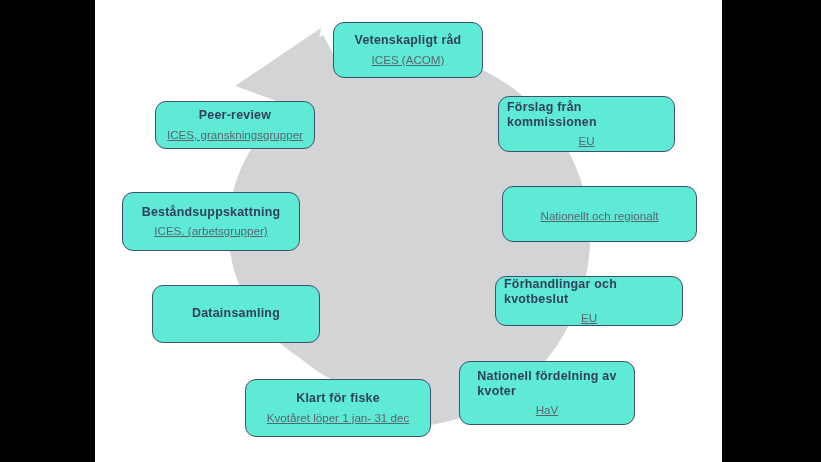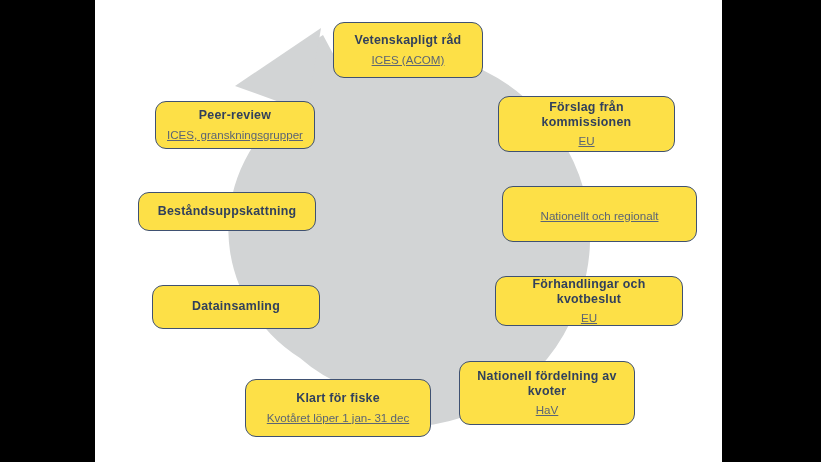--- a/index.html
+++ b/index.html
@@ -45,26 +45,26 @@
     position: absolute;
     left: 0; top: 0;
     width: 627px;
     height: 462px;
   }
   .node {
     position: absolute;
     box-sizing: border-box;
     border: 1.6px solid #3f5172;
     border-radius: 11px;
-    background: #fde047;
+    background: #5eead4;
     display: flex;
     flex-direction: column;
     align-items: center;
     justify-content: center;
-    text-align: center;
+    text-align: left;
     padding: 4px 8px;
   }
   .node-title {
     color: #31405c;
     font-weight: bold;
     font-size: 12.4px;
     letter-spacing: 0.25px;
     line-height: 1.22;
     white-space: pre-line;
   }
@@ -77,22 +77,22 @@
     white-space: pre-line;
     text-decoration: underline;
   }
   
   #node-0 { left: 238px; top: 22px;  width: 150px; height: 56px; }
   #node-1 { left: 403px; top: 96px;  width: 177px; height: 56px; }
   #node-2 { left: 407px; top: 186px; width: 195px; height: 56px; }
   #node-3 { left: 400px; top: 276px; width: 188px; height: 50px; }
   #node-4 { left: 364px; top: 361px; width: 176px; height: 64px; }
   #node-5 { left: 150px; top: 379px; width: 186px; height: 58px; }
-  #node-6 { left: 57px;  top: 285px; width: 168px; height: 44px; }
-  #node-7 { left: 43px;  top: 192px; width: 178px; height: 39px; }
+  #node-6 { left: 57px;  top: 285px; width: 168px; height: 58px; }
+  #node-7 { left: 27px;  top: 192px; width: 178px; height: 59px; }
   #node-8 { left: 60px;  top: 101px; width: 160px; height: 48px; }
 </style>
 </head>
 <body>
 
 <div id="stage">
 
   <div id="bar-left"></div>
   <div id="bar-right"></div>
 
@@ -146,20 +146,21 @@
       <div class="node-title">Klart för fiske</div>
       <div class="node-sub">Kvotåret löper 1 jan- 31 dec</div>
     </div>
 
     <div class="node" id="node-6">
       <div class="node-title">Datainsamling</div>
     </div>
 
     <div class="node" id="node-7">
       <div class="node-title">Beståndsuppskattning</div>
+      <div class="node-sub">ICES, (arbetsgrupper)</div>
     </div>
 
     <div class="node" id="node-8">
       <div class="node-title">Peer-review</div>
       <div class="node-sub">ICES, granskningsgrupper</div>
     </div>
 
   </div>
 </div>
 

